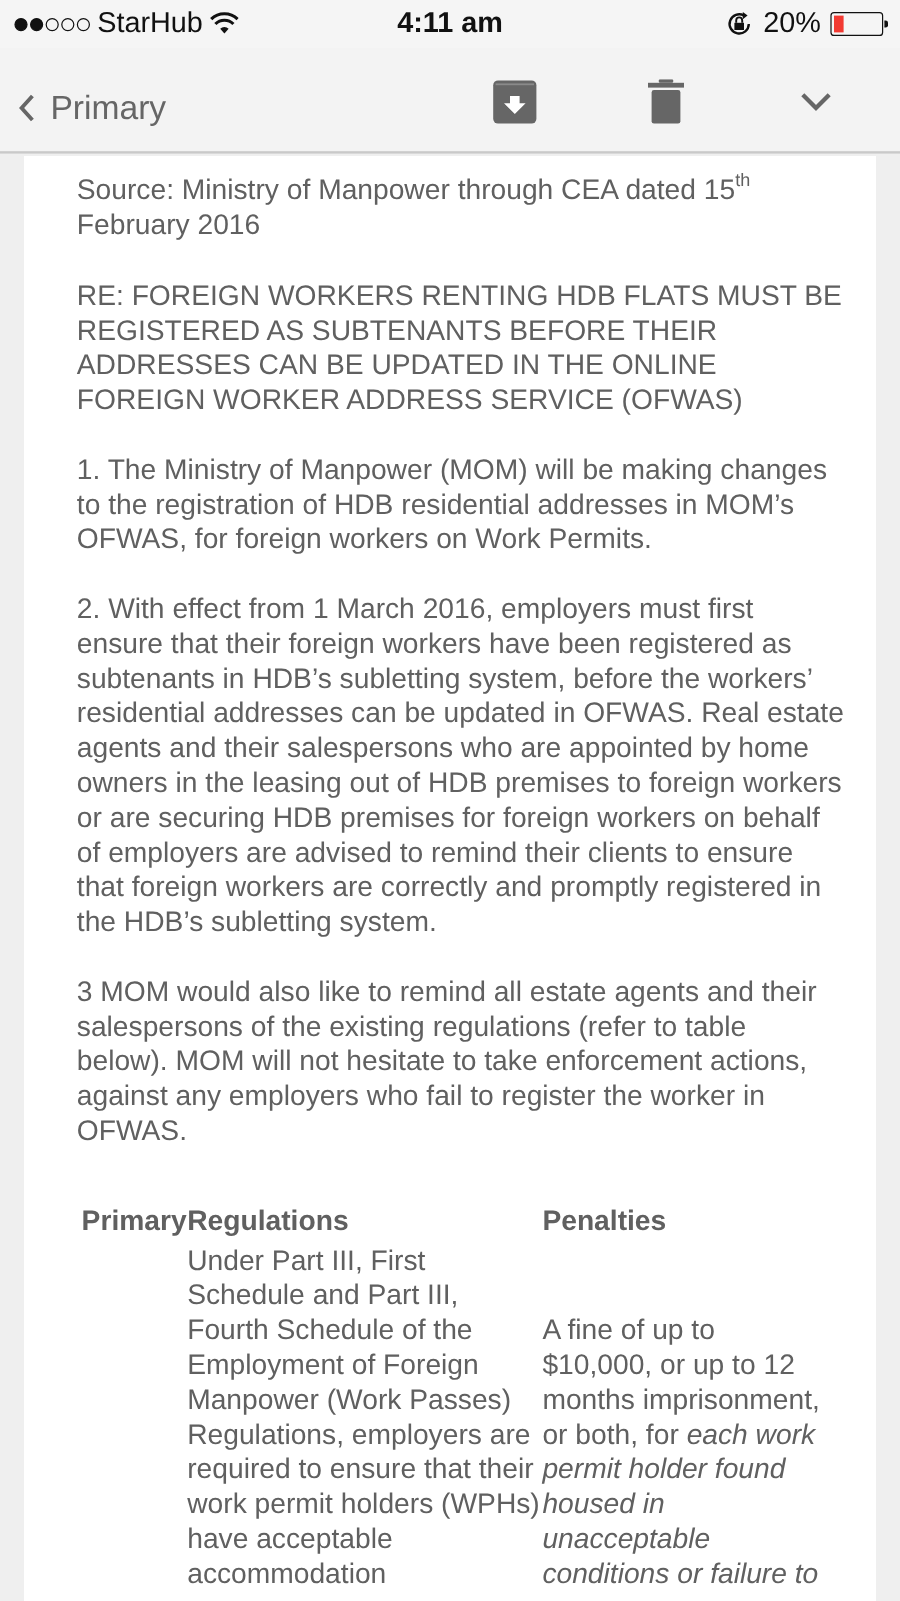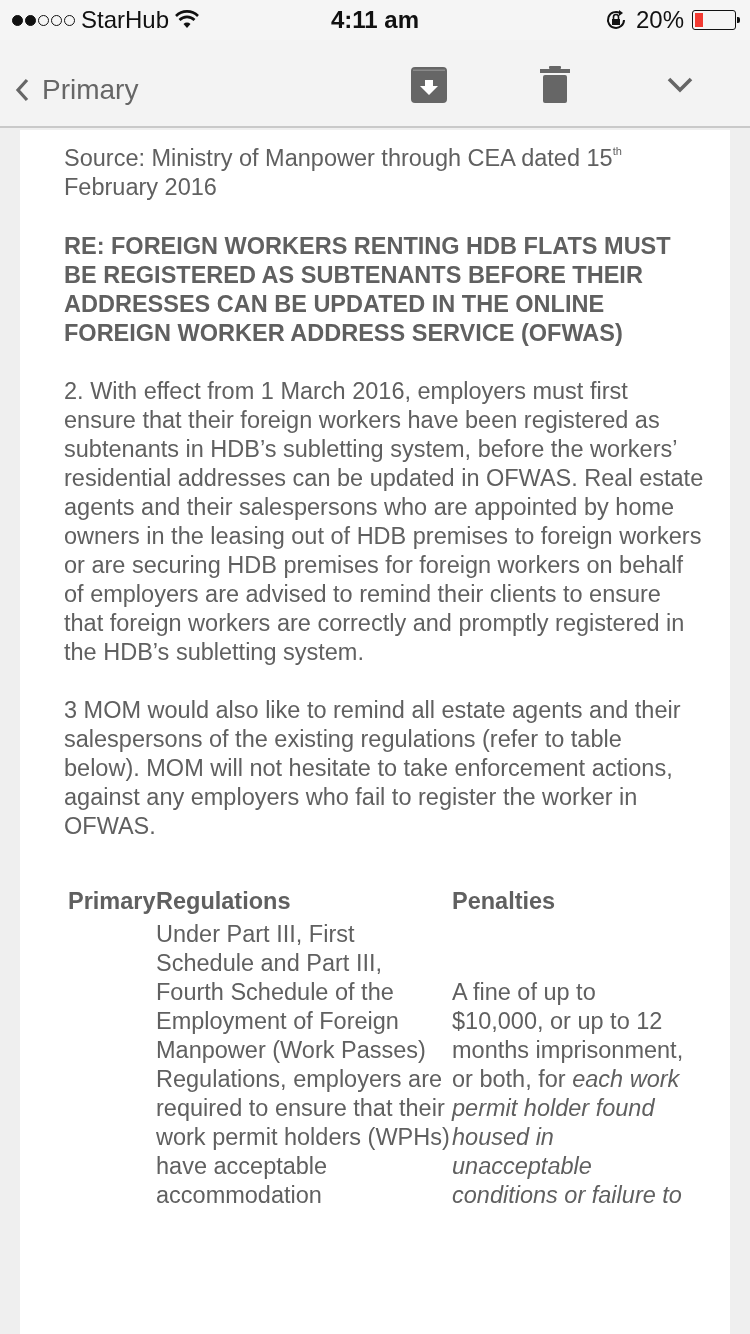--- a/index.html
+++ b/index.html
@@ -40,22 +40,22 @@
       position: absolute; left: 20px; top: 130px; width: 710px; height: 1220px;
       background: #ffffff;
       overflow: hidden;
     }
     .content {
       position: absolute; left: 44px; top: 14px; width: 640px;
       color: #606060; font-size: 23.5px; line-height: 29px;
     }
     .content p { margin: 0; }
     .greeting { margin-bottom: 6px !important; }
-    sup { font-size: 11px; line-height: 0; position: relative; top: -2px; }
-    .subject { font-weight: bold; margin-top: 30px !important; }
+    sup { font-size: 15px; line-height: 0; position: relative; top: -2px; }
+    .subject { font-weight: normal; margin-top: 30px !important; }
     .para { margin-top: 29px !important; }
     b { font-weight: normal; }
 
     .table { margin-top: 46px; position: relative; }
     .trow { display: flex; }
     .col-agency { width: 92px; font-weight: bold; padding-left: 4px; }
     .col-reg { width: 296px; }
     .col-pen { width: 240px; }
     .thead div { font-weight: bold; }
     .tbody { margin-top: 4px; }
@@ -124,20 +124,21 @@
   </div>
 </div>
 
 <div class="card">
   <div class="content">
     <p>
       <span>Source: Ministry of Manpower through CEA dated 15</span><sup>th</sup><br>
       <span>February 2016</span>
     </p>
     <p class="subject">RE: FOREIGN WORKERS RENTING HDB FLATS MUST BE REGISTERED AS SUBTENANTS BEFORE THEIR ADDRESSES CAN BE UPDATED IN THE ONLINE FOREIGN WORKER ADDRESS SERVICE (OFWAS)</p>
+    <p class="para">1. The Ministry of Manpower (MOM) will be making changes to the registration of HDB residential addresses in MOM’s OFWAS, for foreign workers on Work Permits.</p>
     <p class="para"><span>2. With effect from </span><b>1 March 2016</b><span>, employers must first ensure that their foreign workers have been registered as subtenants in HDB’s subletting system, before the workers’ residential addresses can be updated in OFWAS. Real estate agents and their salespersons who are appointed by home owners in the leasing out of HDB premises to foreign workers or are securing HDB premises for foreign workers on behalf of employers are advised to remind their clients to ensure that foreign workers are correctly and promptly registered in the HDB’s subletting system.</span></p>
     <p class="para">3 MOM would also like to remind all estate agents and their salespersons of the existing regulations (refer to table below). MOM will not hesitate to take enforcement actions, against any employers who fail to register the worker in OFWAS.</p>
 
     <div class="table">
       <div class="trow thead">
         <div class="col-agency">Primary</div>
         <div class="col-reg">Regulations</div>
         <div class="col-pen">Penalties</div>
       </div>
       <div class="trow tbody">

